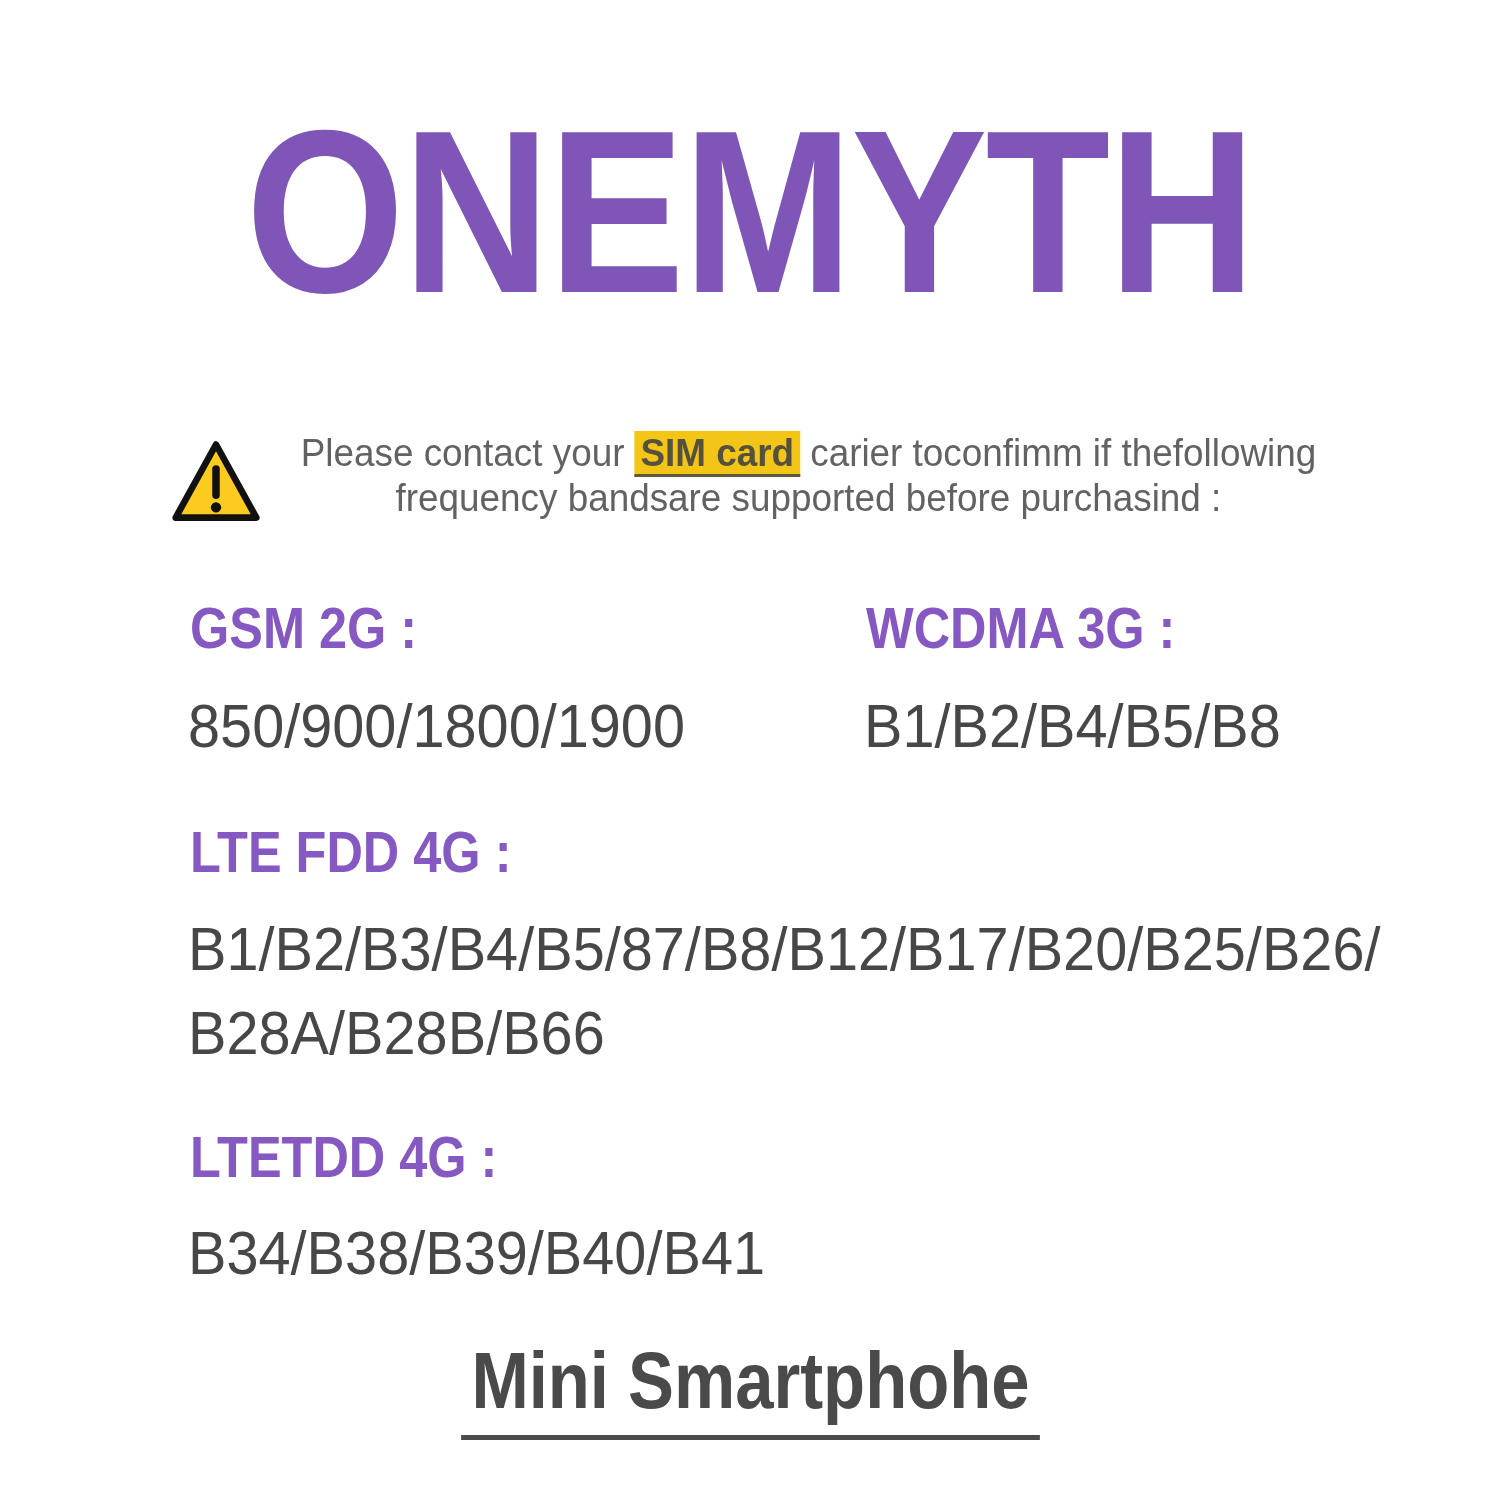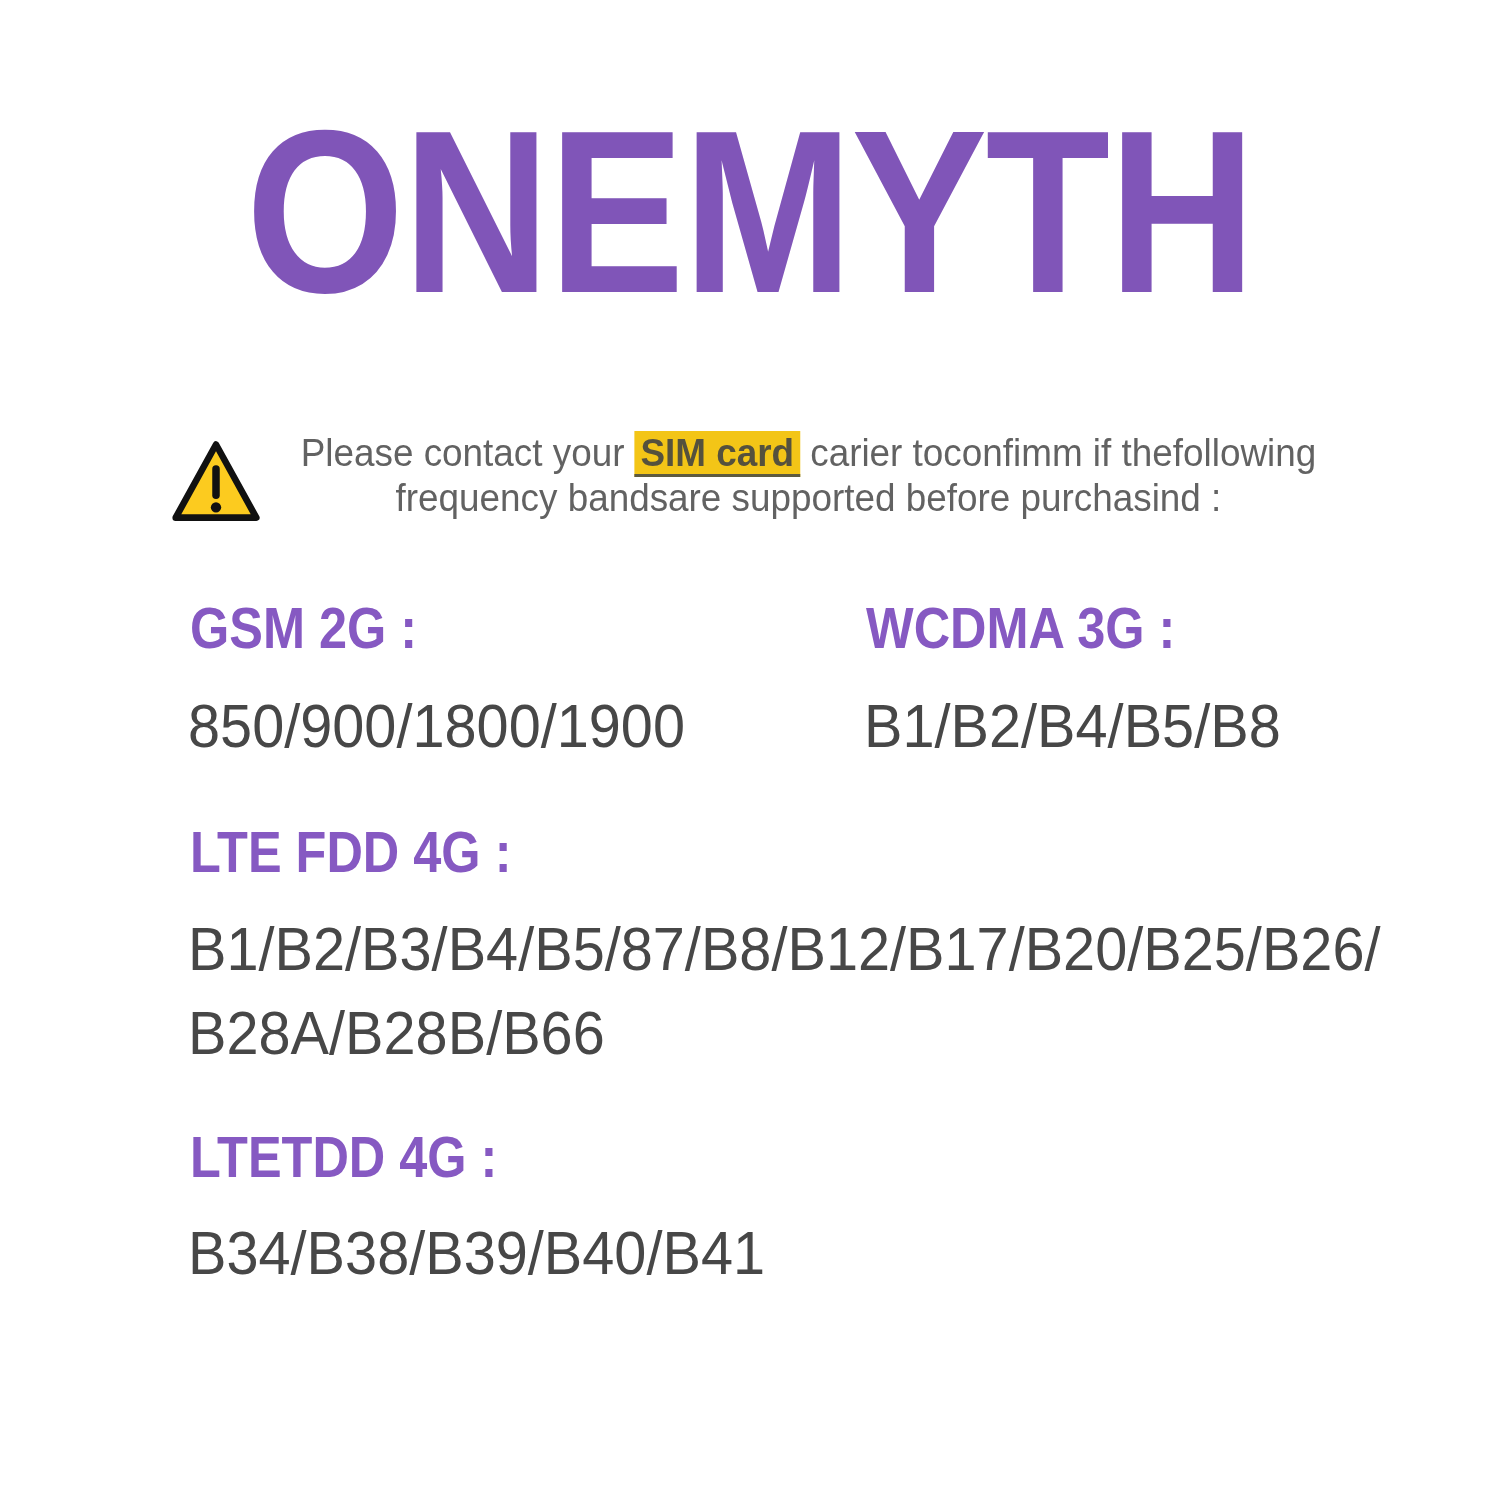--- a/index.html
+++ b/index.html
@@ -129,14 +129,17 @@
   <div class="band-label" style="left:866px; top:599px;">WCDMA 3G :</div>
   <div class="band-value" style="left:864px; top:684px;">B1/B2/B4/B5/B8</div>
 
   <div class="band-label" style="left:190px; top:823px;">LTE FDD 4G :</div>
   <div class="band-value" style="left:188px; top:907px;">B1/B2/B3/B4/B5/87/B8/B12/B17/B20/B25/B26/
 B28A/B28B/B66</div>
 
   <div class="band-label" style="left:190px; top:1128px;">LTETDD 4G :</div>
   <div class="band-value" style="left:188px; top:1211px;">B34/B38/B39/B40/B41</div>
 
+  <div class="footer-wrap">
+    <span class="product-name">Mini Smartphohe</span>
+  </div>
 
 </div>
 
 </body></html>

